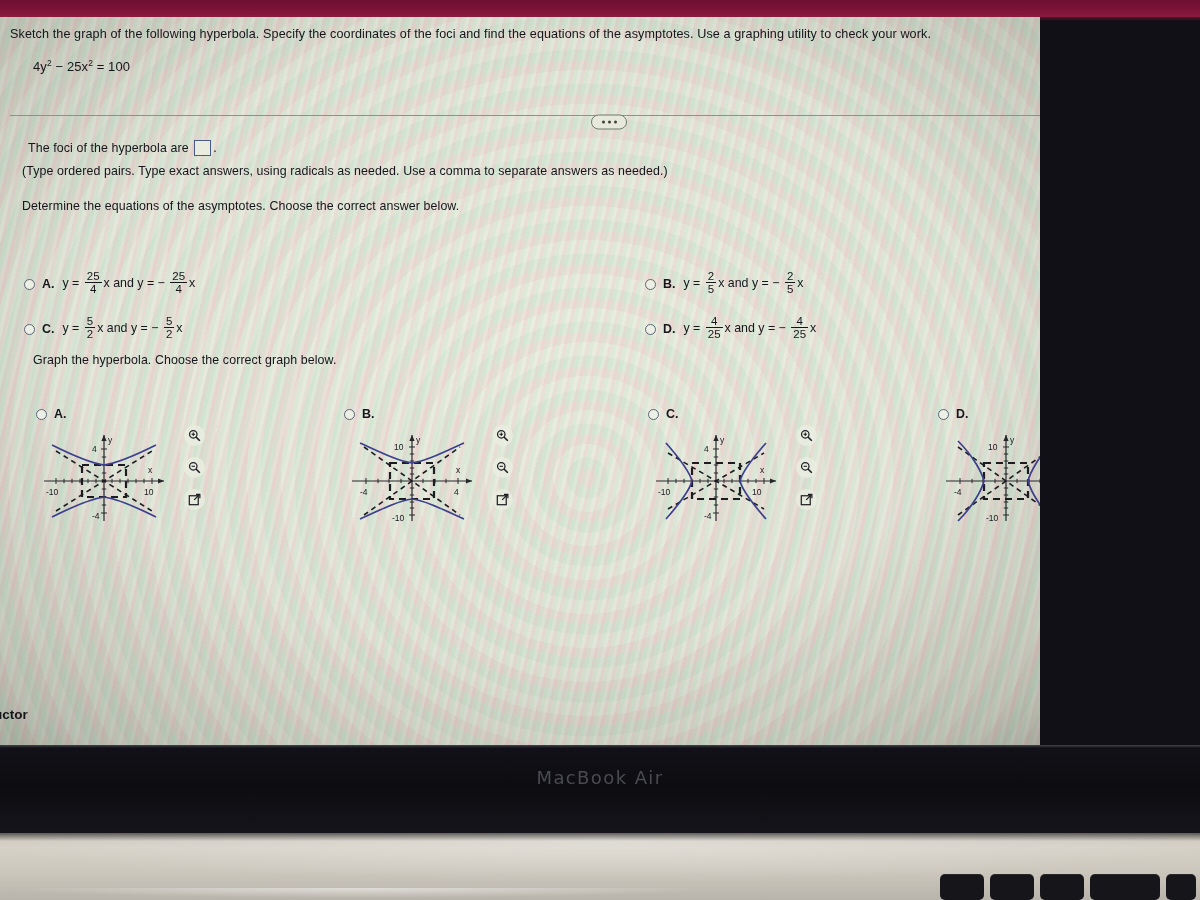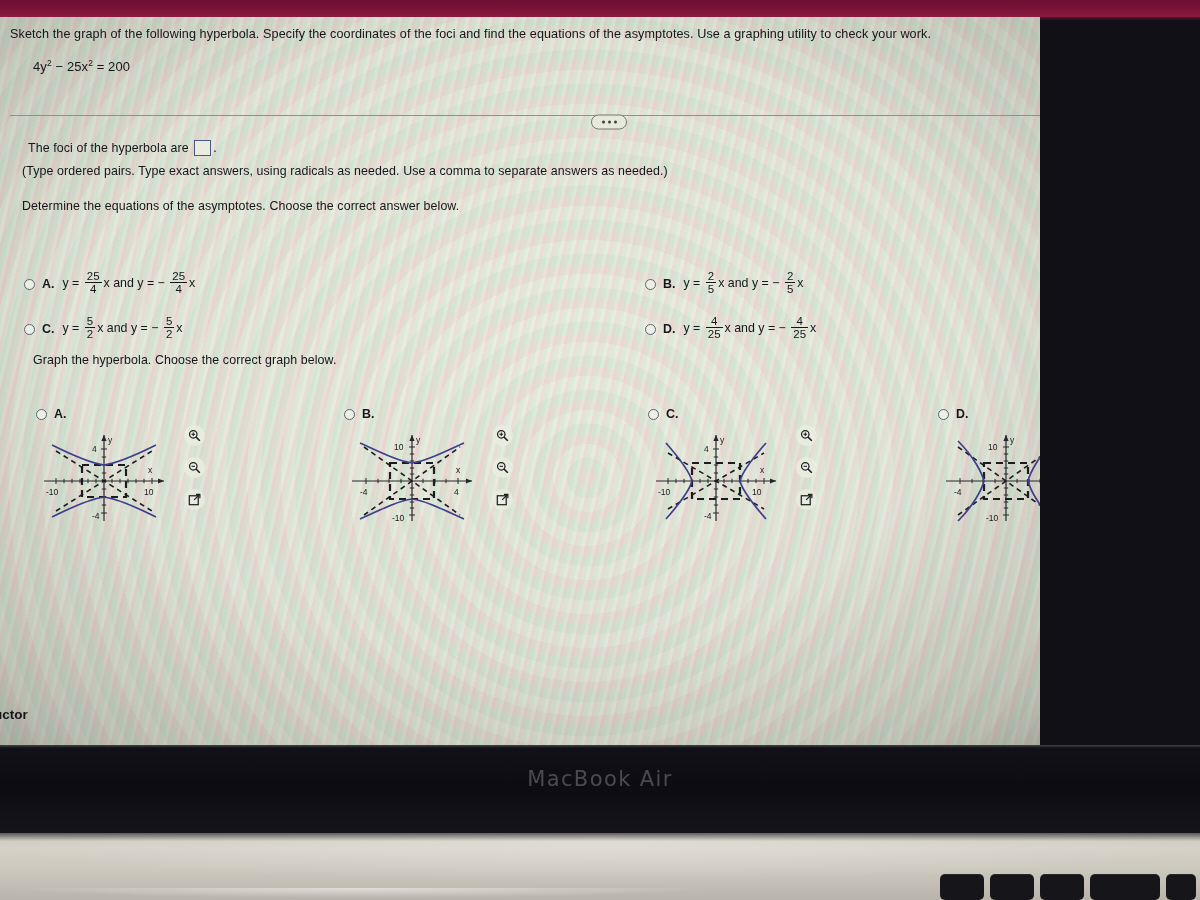--- a/index.html
+++ b/index.html
@@ -144,21 +144,21 @@
   .bezel {
     position:absolute; left:0; top:745px; width:1200px; height:92px;
     background: linear-gradient(180deg,#111117 0%, #0c0c11 45%, #15151b 100%);
   }
   .bezel-top-line{
     position:absolute; left:0; top:0; width:100%; height:3px;
     background: linear-gradient(180deg, rgba(160,165,175,.35), rgba(10,10,14,0));
   }
   .macbook-label {
     position:absolute; left:0; right:0; top:22px; text-align:center;
-    color:#4a4a52; font-size:21px; letter-spacing:1.4px;
+    color:#4a4a52; font-size:18px; letter-spacing:1.4px;
     font-family:"DejaVu Sans", sans-serif;
   }
   .body-shell {
     position:absolute; left:0; top:833px; width:1200px; height:67px;
     background: linear-gradient(180deg,#c9c4bb 0%, #d6d1c7 22%, #cdc8be 55%, #b9b4ab 100%);
   }
   .body-shell:before{
     content:""; position:absolute; left:0; top:0; width:100%; height:100%;
     background: radial-gradient(ellipse 900px 60px at 50% 10%, rgba(255,255,255,.30), rgba(255,255,255,0) 70%);
   }
@@ -187,21 +187,21 @@
       <div class="moire1"></div>
       <div class="moire2"></div>
       <div class="moire3"></div>
       <div class="vignette"></div>
 
       <div class="content">
 
         <div class="q-text hdr">Sketch the graph of the following hyperbola. Specify the coordinates of the foci and find the equations of the asymptotes. Use a graphing utility to check your work.</div>
 
         <div class="q-text eqn">
-          <span>4y</span><sup>2</sup><span> − 25x</span><sup>2</sup><span> = 200</span>
+          <span>4y</span><sup>2</sup><span> − 25x</span><sup>2</sup><span> = 100</span>
         </div>
 
         <div class="divider"></div>
         <div class="ellipsis-btn">
           <i></i>
           <i></i>
           <i></i>
         </div>
 
         <div class="q-text foci-line">

